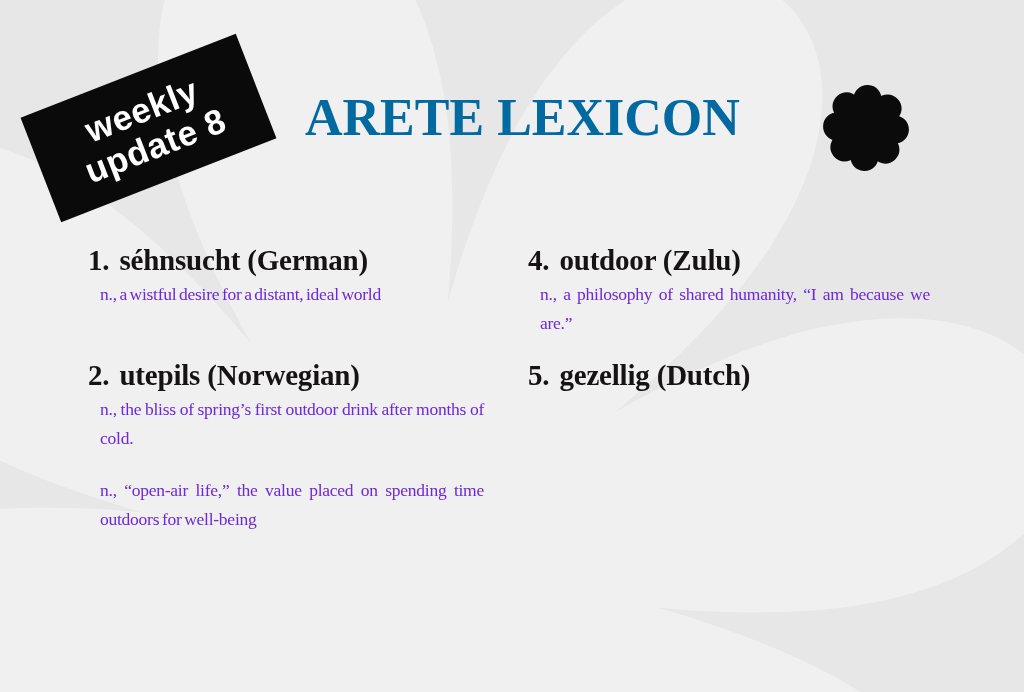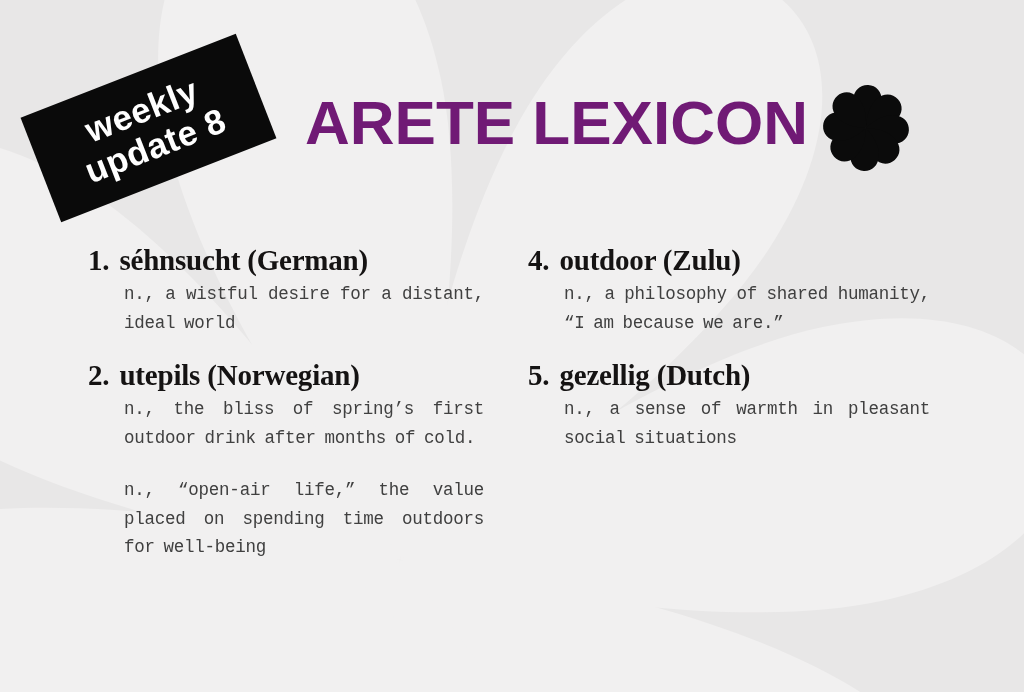--- a/index.html
+++ b/index.html
@@ -50,26 +50,26 @@
     letter-spacing: 0.5px;
     white-space: nowrap;
   }
 
   
   .title {
     position: absolute;
     left: 305px;
     top: 92px;
     margin: 0;
-    font-family: Liberation Sans, sans-serif;
+    font-family: Liberation Serif, serif;
     font-weight: bold;
-    font-size: 62px;
+    font-size: 52px;
     line-height: 1;
     letter-spacing: 0px;
-    color: #701a75;
+    color: #0369a1;
     white-space: nowrap;
   }
 
   
   .flower-icon {
     position: absolute;
     left: 821px;
     top: 81px;
     width: 90px;
     height: 94px;
@@ -90,28 +90,27 @@
     margin: 0 0 6px 0;
     font-size: 29px;
     font-weight: bold;
     line-height: 28px;
     color: #151313;
     letter-spacing: -0.2px;
   }
   .entry-heading .num { margin-right: 3px; }
 
   .entry-definition {
-    margin: 0 0 0 36px;
+    margin: 0 0 0 12px;
     font-size: 17.5px;
     line-height: 28.5px;
     letter-spacing: -0.25px;
     word-spacing: -1.5px;
     text-align: justify;
-    color: #404040;
-    font-family: Liberation Mono, monospace;
+    color: #6d28d9;
   }
 </style>
 </head>
 <body>
 
 <div class="canvas">
 
   <svg class="watermark" viewBox="-100 -100 200 200" aria-hidden="true">
     <defs>
       <path id="wm-petal" d="M0 0 C -13 -25 -20 -50 -20 -66 C -20 -86 -11 -97 0 -97 C 11 -97 20 -86 20 -66 C 20 -50 13 -25 0 0 Z"></path>
@@ -171,19 +170,18 @@
 
   <section class="col col-right">
 
     <article class="entry">
       <h2 class="entry-heading"><span class="num">4.</span> <span>outdoor</span> <span>(Zulu)</span></h2>
       <p class="entry-definition">n., a philosophy of shared humanity, “I am because we are.”</p>
     </article>
 
     <article class="entry">
       <h2 class="entry-heading"><span class="num">5.</span> <span>gezellig</span> <span>(Dutch)</span></h2>
-      <p class="entry-definition">n., a sense of warmth in pleasant social situations</p>
     </article>
 
 
   </section>
 
 </div>
 
 </body></html>

